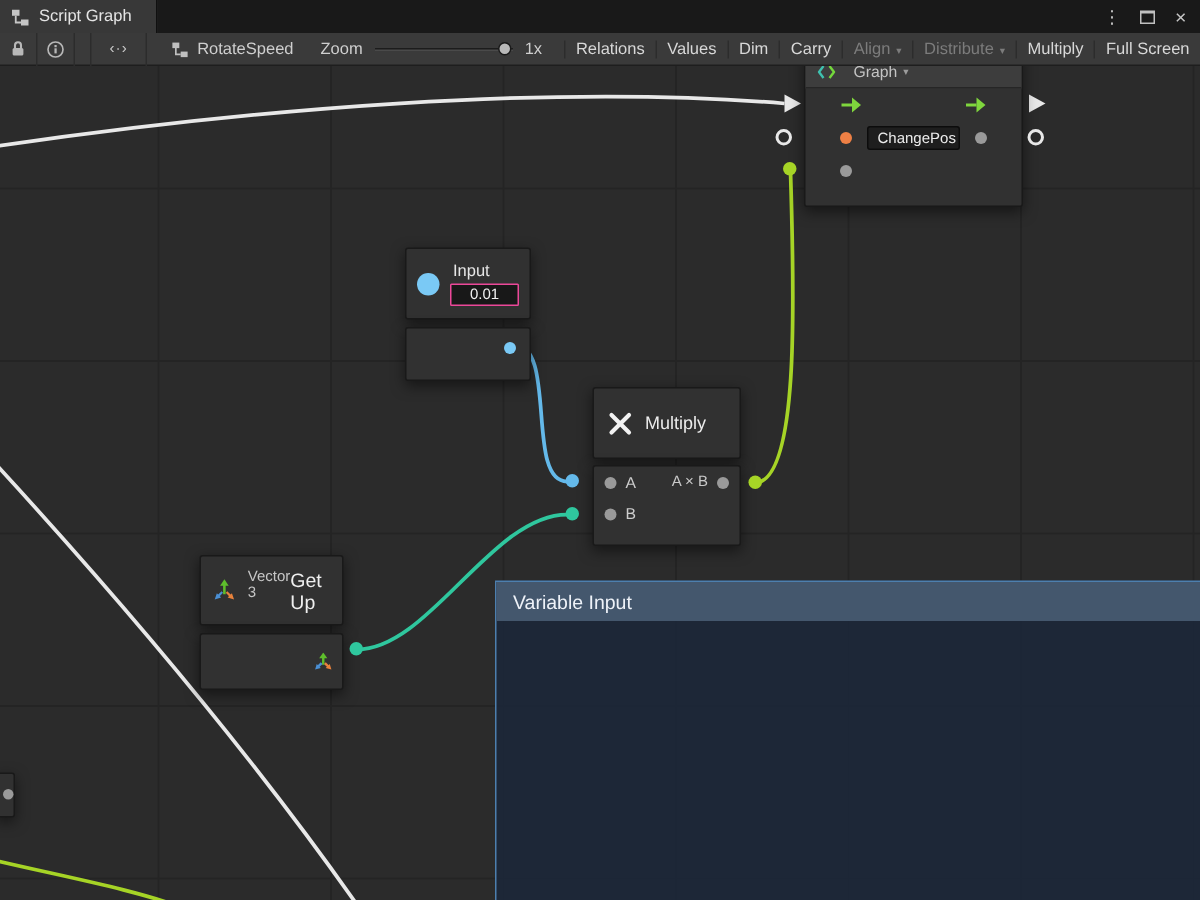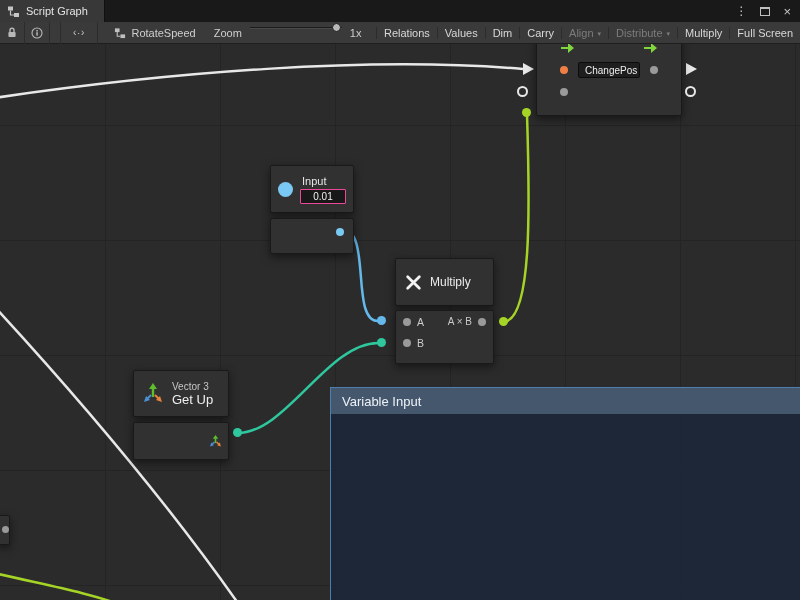--- a/index.html
+++ b/index.html
@@ -14,21 +14,21 @@
   .win-controls{margin-left:auto;display:flex;align-items:center;gap:13px;padding-right:9px;color:#c6c6c6}
   .win-menu{font-size:12px;line-height:1;cursor:default}
   .win-max{width:10px;height:9px;border:1px solid #c0c0c0;border-top-width:2px;display:inline-block}
   .win-close{font-size:13px;line-height:1;cursor:default}
 
   
   .toolbar{position:absolute;top:22px;left:0;right:0;height:22px;background:#3a3a3a;border-bottom:1px solid #1e1e1e;display:flex;align-items:center;z-index:19}
   .tb-icon-btn{height:22px;min-width:25px;display:flex;align-items:center;justify-content:center;border-right:1px solid #2c2c2c}
   .tb-code-btn{height:22px;padding:0 12px;margin-left:10px;display:flex;align-items:center;border-left:1px solid #2c2c2c;border-right:1px solid #2c2c2c;color:#c9c9c9;font-size:10px;letter-spacing:1px}
   .graph-chip{display:flex;align-items:center;gap:5px;margin-left:16px;color:#cfcfcf;font-size:11px}
-  .zoom-wrap{display:flex;align-items:flex-start;gap:8px;margin-left:18px}
+  .zoom-wrap{display:flex;align-items:center;gap:8px;margin-left:18px}
   .zoom-label{color:#cfcfcf}
   .zoom-track{position:relative;width:92px;height:2px;background:#1c1c1c;border-bottom:1px solid #4a4a4a}
   .zoom-knob{position:absolute;right:1px;top:-4px;width:9px;height:9px;border-radius:50%;background:#b9b9b9;border:1px solid #1a1a1a}
   .zoom-value{color:#cfcfcf}
   .tb-buttons{margin-left:auto;display:flex;height:22px;align-items:center}
   .tb-btn{display:flex;align-items:center;padding:0 7px;border-left:1px solid #2c2c2c;color:#d8d8d8;font-size:11px;white-space:nowrap}
   .tb-btn.disabled{color:#7c7c7c}
   .tb-caret{font-size:7px;margin-left:4px;transform:translateY(1px)}
 
   
@@ -81,21 +81,21 @@
   .mult-head{height:48px;display:flex;align-items:center;gap:8px;padding:0 9px}
   .mult-title{font-size:12px;color:#ececec}
   .mult-body{margin-top:4px;padding-bottom:10px}
   .mult-row{height:21px;display:flex;align-items:center;padding:0 7px;gap:6px}
   .port-label{font-size:10.5px;color:#cdcdcd}
   .out-label{margin-left:auto;font-size:10px;color:#c9c9c9}
 
   
   .vec-node{left:133px;top:326px;width:96px}
   .vec-head{height:47px;display:flex;align-items:center;gap:7px;padding:0 7px}
-  .vec-col{display:flex;flex-direction:column;gap:0}
+  .vec-col{display:flex;flex-direction:row;gap:0}
   .vec-type{font-size:10px;color:#c6c6c6}
   .vec-title{font-size:13px;color:#efefef}
   .vec-body{margin-top:5px;height:38px;position:relative}
   .vec-port{position:absolute;right:6px;top:12px}
 
   
   .sliver{left:-2px;top:471px;width:12px;height:30px;position:absolute;z-index:3}
   .sliver-dot{position:absolute;left:2px;top:482px;width:7px;height:7px;border-radius:50%;background:var(--value_port);z-index:4}
 </style>
 </head>
@@ -195,20 +195,28 @@
       <polygon points="523,19 534,25 523,31" style="fill:var(--flow_wire)"></polygon>
       <polygon points="686,19 697,25 686,31" style="fill:var(--flow_wire)"></polygon>
       <path d="M -6 262 C 75 350, 165 455, 240 562" fill="none" style="stroke:var(--flow_wire)" stroke-width="2.5"></path>
       <path d="M 342 185 C 372 185, 350 277, 378 277" fill="none" style="stroke:var(--float_wire)" stroke-width="2.5"></path>
       <path d="M 238 389 C 286 389, 328 299, 378 299" fill="none" style="stroke:var(--vector_wire)" stroke-width="2.5"></path>
       <path d="M 504 278 C 532 275, 530 165, 527 70" fill="none" style="stroke:var(--result_wire)" stroke-width="2.5"></path>
       <path d="M -6 529 C 45 541, 90 549, 124 562" fill="none" style="stroke:var(--result_wire)" stroke-width="2.5"></path>
     </svg>
 
     <div class="node node-box sv">
+      <div class="sv-header">
+        <svg width="12" height="12" viewBox="0 0 12 12">
+          <path d="M4 2 L1 6 L4 10" fill="none" stroke="#3fc1b0" stroke-width="1.6"></path>
+          <path d="M8 2 L11 6 L8 10" fill="none" stroke="#74d83c" stroke-width="1.6"></path>
+        </svg>
+        <span class="sv-title">Graph</span>
+        <span class="sv-caret">▾</span>
+      </div>
       <div class="sv-row">
         <svg class="flow-arrow" width="15" height="12" viewBox="0 0 15 12">
           <path d="M1 6 H8" style="stroke:var(--flow_port)" stroke-width="2"></path>
           <polygon points="8,1 14,6 8,11" style="fill:var(--flow_port)"></polygon>
         </svg>
         <svg class="flow-arrow ml-auto" width="15" height="12" viewBox="0 0 15 12">
           <path d="M1 6 H8" style="stroke:var(--flow_port)" stroke-width="2"></path>
           <polygon points="8,1 14,6 8,11" style="fill:var(--flow_port)"></polygon>
         </svg>
       </div>

